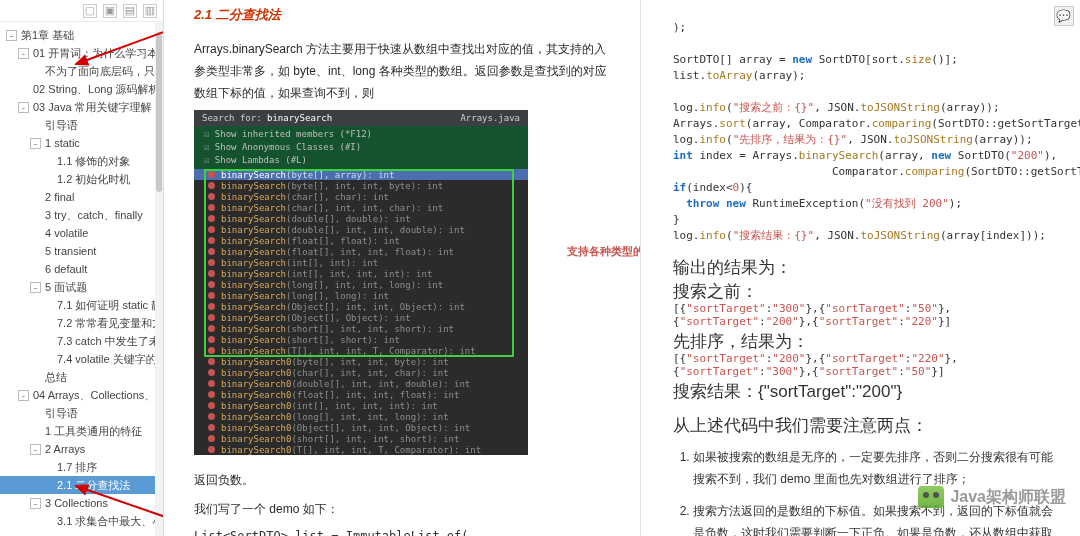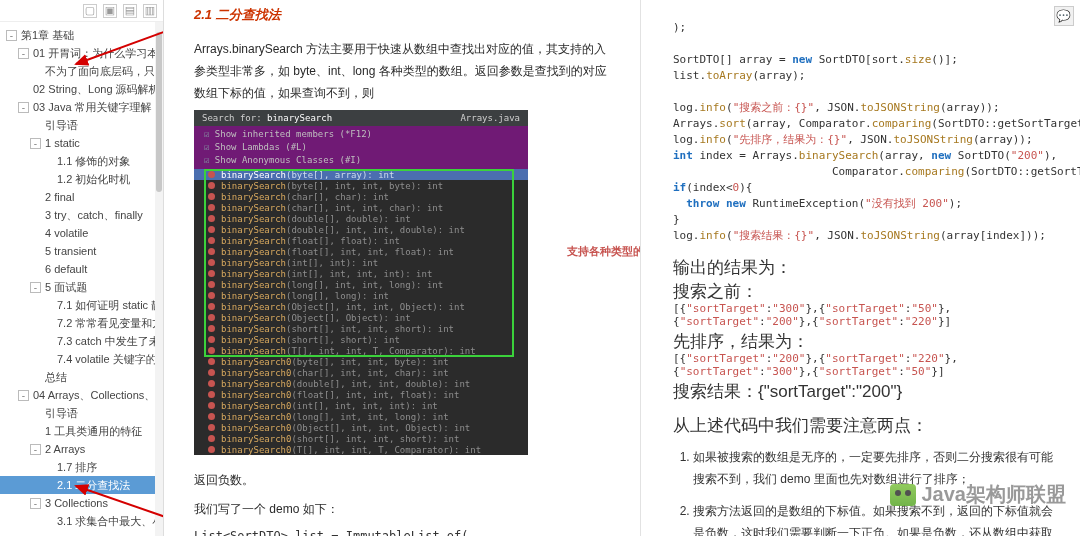--- a/index.html
+++ b/index.html
@@ -18,21 +18,21 @@
   .scrollbar .thumb { position:absolute; left:1px; right:1px; top:10px; height:160px; background:#c8c8c8; border-radius:3px; }
   
   
   .main-left { width:476px; padding:6px 22px 0 30px; overflow:hidden; position:relative; }
   .h21 { color:#cc3300; font-style:italic; font-size:13px; font-weight:bold; margin-bottom:14px; }
   .para { color:#2a2a2a; font-size:12px; line-height:22px; margin-bottom:6px; }
   .demo-line { color:#2a2a2a; font-size:12px; margin:10px 0 10px; }
   
   .ide { width:334px; background:#2b2b2b; font-family:Consolas,monospace; font-size:9px; color:#bbb; margin-bottom:14px; position:relative; }
   .ide-top { background:#3c3f41; padding:3px 8px; color:#cfcfcf; display:flex; justify-content:space-between; font-size:9px;gap:40px; }
-  .ide-opts { background:#701a75; padding:2px 10px; color:#bfbfbf; line-height:13px; }
+  .ide-opts { background:#14532d; padding:2px 10px; color:#bfbfbf; line-height:13px; }
   .ide-opts .chk::before { content:"☑ "; color:#8aa; }
   .ide-list { position:relative; padding:0; }
   .ide-row { display:flex; align-items:center; height:11px; padding-left:14px; }
   .ide-row.first { background:#4b6eaf; color:#fff; }
   .ide-row .dot { width:7px; height:7px; border-radius:50%; background:#c75450; margin-right:6px; flex-shrink:0; }
   .ide-row .m { color:#d7a85e; }
   .ide-row.first .m { color:#fff; }
   .ide-row .sig { color:#8e8e8e; }
   .ide-row.first .sig { color:#cde; }
   .green-box { position:absolute; border:2px solid #3bd23b; pointer-events:none; }
@@ -50,21 +50,21 @@
   .code-r .fn { color:#a6781f; }
   .code-r .str { color:#c75450; }
   
   .out-line { font-size:17px; line-height:20px; margin-top:4px; }
   .json-out { font-size:11px; color:#333; font-family:Consolas,monospace; }
   .json-out .key { color:#c75450; }
   
   ol.pts { margin:10px 0 0 20px; font-size:12px; line-height:22px; }
   ol.pts li { margin-bottom:10px; }
   
-  .wm { position:absolute; right:14px; bottom:28px; display:flex; align-items:center; color:#888; font-size:20px; font-weight:bold; opacity:0.85;padding-left:18px; }
+  .wm { position:absolute; right:14px; bottom:28px; display:flex; align-items:center; color:#888; font-size:16px; font-weight:bold; opacity:0.85;padding-left:18px; }
   .wm .wc { width:26px; height:22px; border-radius:4px; background:linear-gradient(#7fc243,#5aa82b); margin-right:6px; position:relative; }
   .wm .wc::before, .wm .wc::after { content:""; position:absolute; width:6px; height:6px; border-radius:50%; background:#333; top:6px; }
   .wm .wc::before { left:5px; } .wm .wc::after { right:5px; }
   
   .chat-ic { position:absolute; right:6px; top:6px; width:20px; height:20px; background:#f1f1f1; border:1px solid #ccc; display:flex; align-items:center; justify-content:center; font-size:12px; color:#666; }
 </style>
 </head>
 <body>
 
 <div class="sidebar">
@@ -242,22 +242,22 @@
   <div class="h21">2.1 二分查找法</div>
   <div class="para">Arrays.binarySearch 方法主要用于快速从数组中查找出对应的值，其支持的入参类型非常多，如 byte、int、long 各种类型的数组。返回参数是查找到的对应数组下标的值，如果查询不到，则</div>
 
   <div class="ide">
     <div class="ide-top">
       <span><span>Search for:</span> <span style="color:#fff">binarySearch</span></span>
       <span>Arrays.java</span>
     </div>
     <div class="ide-opts">
       <div class="chk">Show inherited members (*F12)</div>
+      <div class="chk">Show Anonymous Classes (#I)</div>
       <div class="chk">Show Lambdas (#L)</div>
-      <div class="chk">Show Anonymous Classes (#I)</div>
     </div>
     <div class="ide-list" id="ideList">
       <div class="green-box" style="left:10px; top:0; width:310px; height:188px;"></div>
       <div class="annot" style="right:-138px; top:75px;">支持各种类型的参数</div>
     <div class="ide-row first">
           <span class="dot"></span>
           <span class="m">binarySearch</span>
           <span class="sig">(byte[], array): int</span>
         </div>
         <div class="ide-row">

